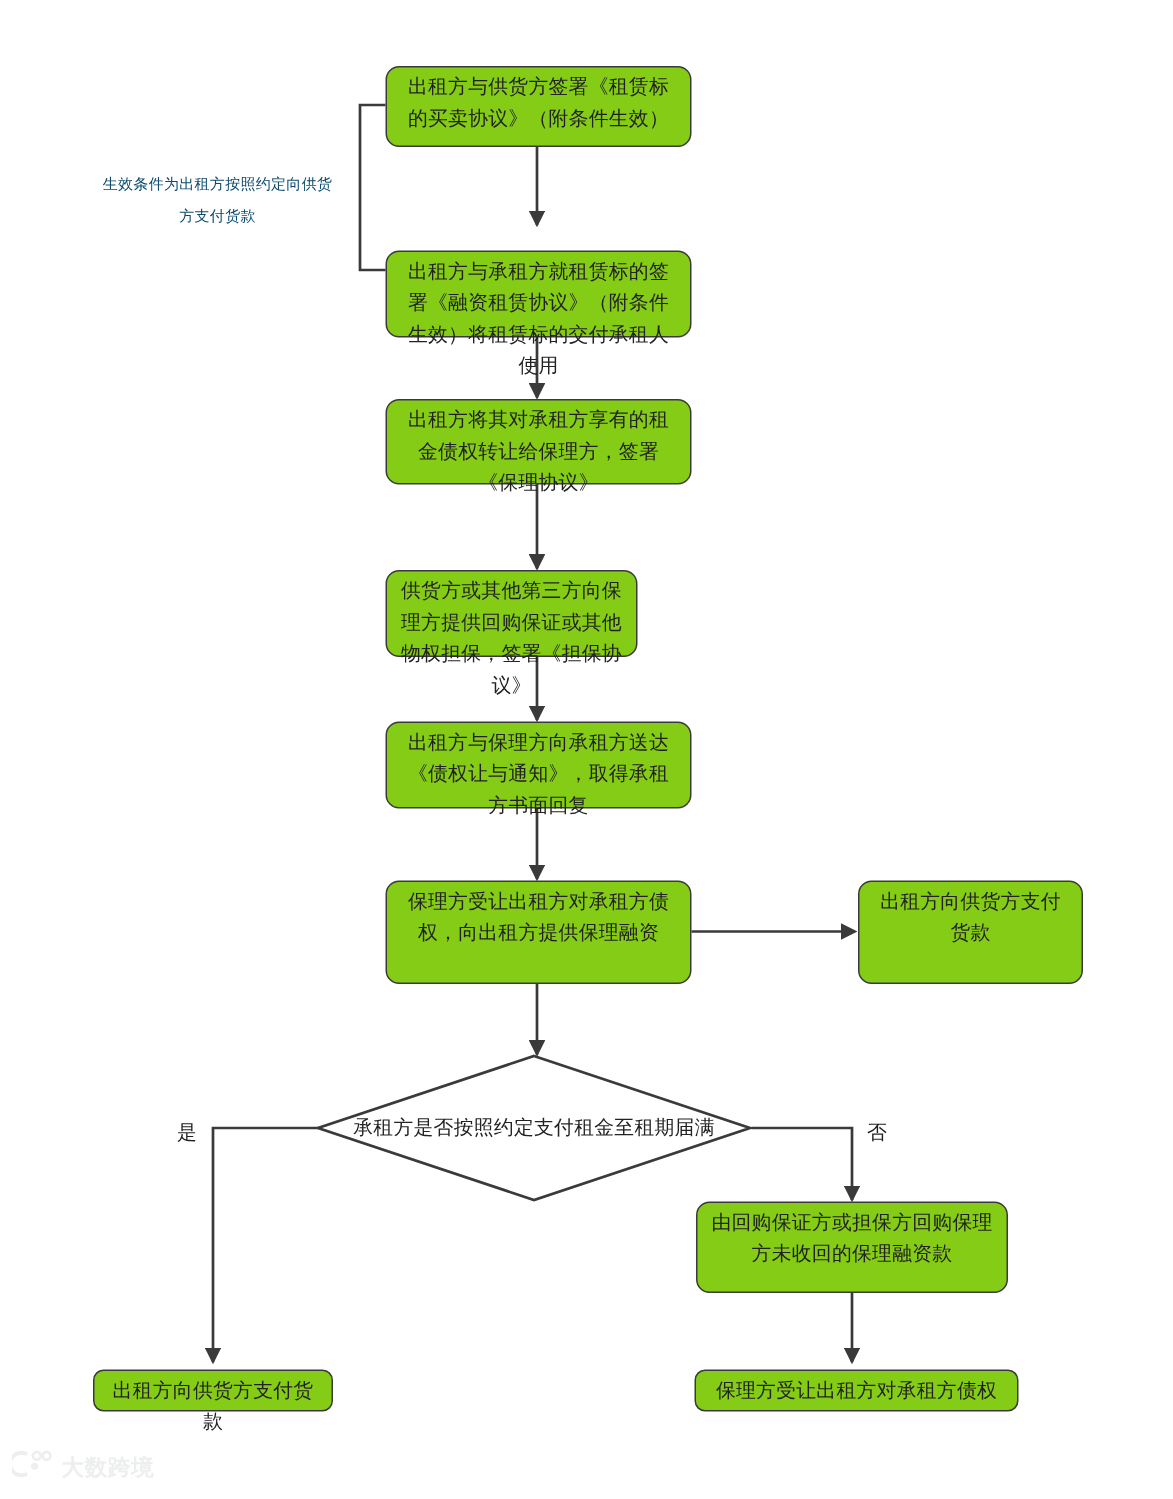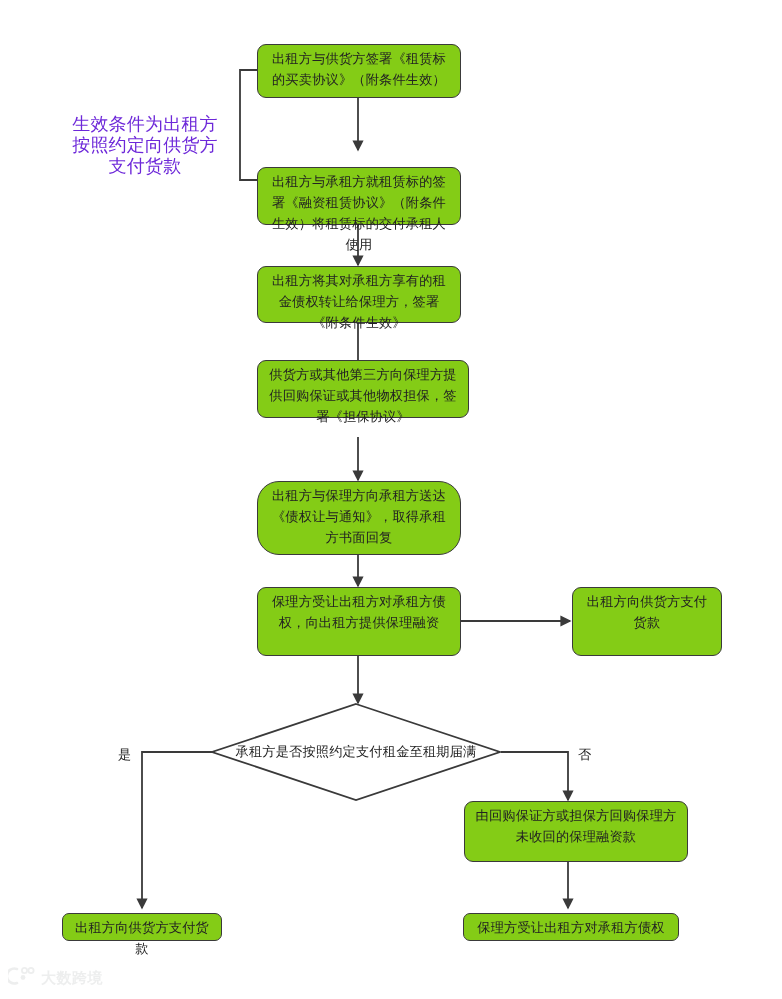--- a/index.html
+++ b/index.html
@@ -62,23 +62,23 @@
     align-items: center;
     justify-content: center;
     font-size: 13.2px;
     color: #222222;
     letter-spacing: 0.2px;
     pointer-events: none;
   }
   .annotation {
     position: absolute;
     text-align: center;
-    font-size: 18px;
+    font-size: 10px;
     line-height: 21px;
-    color: #6d28d9;
+    color: #0c4a6e;
     letter-spacing: 0.2px;
     z-index: 3;
   }
   .edge-label {
     position: absolute;
     font-size: 13.2px;
     color: #222222;
     z-index: 4;
   }
   #watermark {
@@ -150,47 +150,47 @@
 
   <div class="node" style="left:257px; top:44px; width:204px; height:54px;">
     <span class="node-text">出租方与供货方签署《租赁标的买卖协议》（附条件生效）</span>
   </div>
 
   <div class="node" style="left:257px; top:167px; width:204px; height:58px;">
     <span class="node-text">出租方与承租方就租赁标的签署《融资租赁协议》（附条件生效）将租赁标的交付承租人使用</span>
   </div>
 
   <div class="node" style="left:257px; top:266px; width:204px; height:57px;">
-    <span class="node-text">出租方将其对承租方享有的租金债权转让给保理方，签署《附条件生效》</span>
-  </div>
-
-  <div class="node" style="left:257px; top:360px; width:212px; height:58px;">
+    <span class="node-text">出租方将其对承租方享有的租金债权转让给保理方，签署《保理协议》</span>
+  </div>
+
+  <div class="node" style="left:257px; top:380px; width:168px; height:58px;">
     <span class="node-text">供货方或其他第三方向保理方提供回购保证或其他物权担保，签署《担保协议》</span>
   </div>
 
-  <div class="node" style="left:257px; top:481px; width:204px; height:74px;border-radius:22px;">
+  <div class="node" style="left:257px; top:481px; width:204px; height:58px;">
     <span class="node-text">出租方与保理方向承租方送达《债权让与通知》，取得承租方书面回复</span>
   </div>
 
   <div class="node" style="left:257px; top:587px; width:204px; height:69px;">
     <span class="node-text">保理方受让出租方对承租方债权，向出租方提供保理融资</span>
   </div>
 
   <div class="node" style="left:572px; top:587px; width:150px; height:69px;">
     <span class="node-text">出租方向供货方支付货款</span>
   </div>
 
   <div class="diamond-wrap" style="left:212px; top:704px; width:288px; height:96px;">
     <div class="diamond-label">承租方是否按照约定支付租金至租期届满</div>
   </div>
 
   <div class="edge-label" style="left:118px; top:746px;">是</div>
   <div class="edge-label" style="left:578px; top:746px;">否</div>
 
-  <div class="node" style="left:464px; top:801px; width:224px; height:61px;">
+  <div class="node" style="left:464px; top:801px; width:208px; height:61px;">
     <span class="node-text">由回购保证方或担保方回购保理方未收回的保理融资款</span>
   </div>
 
   <div class="node" style="left:62px; top:913px; width:160px; height:28px; border-radius:7px;">
     <span class="node-text">出租方向供货方支付货款</span>
   </div>
 
   <div class="node" style="left:463px; top:913px; width:216px; height:28px; border-radius:7px;">
     <span class="node-text">保理方受让出租方对承租方债权</span>
   </div>

